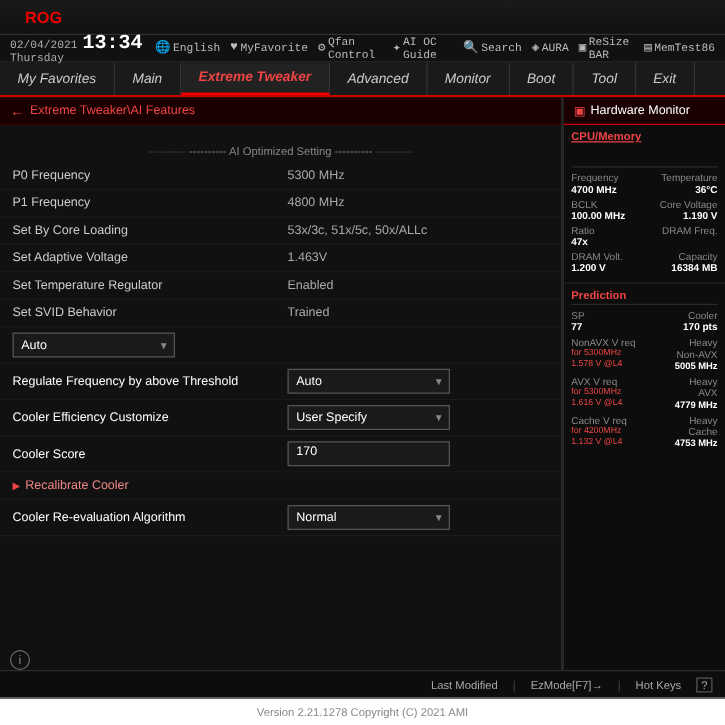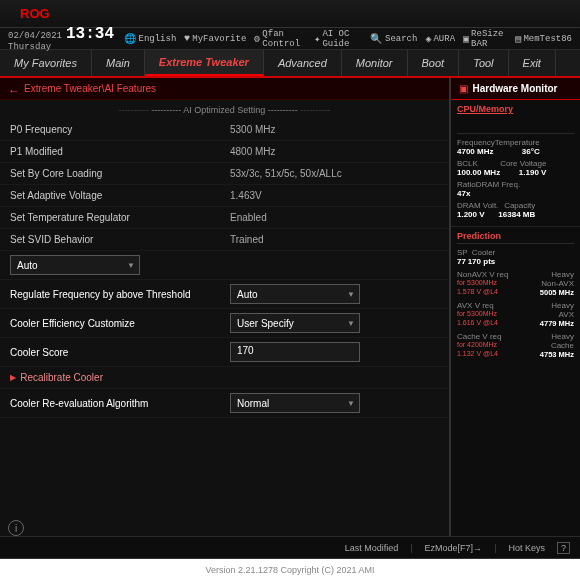--- a/index.html
+++ b/index.html
@@ -134,21 +134,21 @@
       gap: 4px;
       height: 22px;
       border-bottom: 1px solid #3a0000;
     }
     .breadcrumb-arrow {
       color: #e44;
       font-size: 12px;
     }
 
     .settings-area {
-      padding: 1px 0;
+      padding: 12px 0;
       overflow-y: auto;
       height: calc(100% - 22px);
     }
 
     .section-header {
       text-align: center;
       font-size: 9px;
       color: #888;
       padding: 4px 0;
       position: relative;
@@ -266,21 +266,21 @@
       padding: 4px 8px;
       display: flex;
       align-items: center;
       gap: 4px;
       border-bottom: 1px solid #c00;
       height: 22px;
     }
     .hw-monitor-title {
       color: #fff;
       font-size: 10px;
-      font-weight: bold;
+      font-weight: normal;
     }
     .hw-monitor-icon {
       color: #e44;
       font-size: 10px;
     }
 
     .hw-section {
       padding: 4px 6px;
       border-bottom: 1px solid #222;
     }
@@ -288,20 +288,21 @@
       color: #e44;
       font-size: 9px;
       font-weight: bold;
       margin-bottom: 4px;
       padding-bottom: 19px;
       border-bottom: 1px solid #2a2a2a;
       text-decoration: underline;
     }
     .hw-row {
       display: flex;
+      justify-content: space-between;
       margin-bottom: 3px;
     }
     .hw-label {
       color: #888;
       font-size: 8px;
     }
     .hw-value {
       color: #fff;
       font-size: 8px;
       font-weight: bold;
@@ -456,21 +457,21 @@
         <span>----------</span>
         <span>AI Optimized Setting</span>
         <span>----------</span>
       </div>
 
       <div class="setting-row">
         <span class="setting-label">P0 Frequency</span>
         <span class="setting-value">5300 MHz</span>
       </div>
       <div class="setting-row">
-        <span class="setting-label">P1 Modified</span>
+        <span class="setting-label">P1 Frequency</span>
         <span class="setting-value">4800 MHz</span>
       </div>
       <div class="setting-row">
         <span class="setting-label">Set By Core Loading</span>
         <span class="setting-value">53x/3c, 51x/5c, 50x/ALLc</span>
       </div>
       <div class="setting-row">
         <span class="setting-label">Set Adaptive Voltage</span>
         <span class="setting-value">1.463V</span>
       </div>

